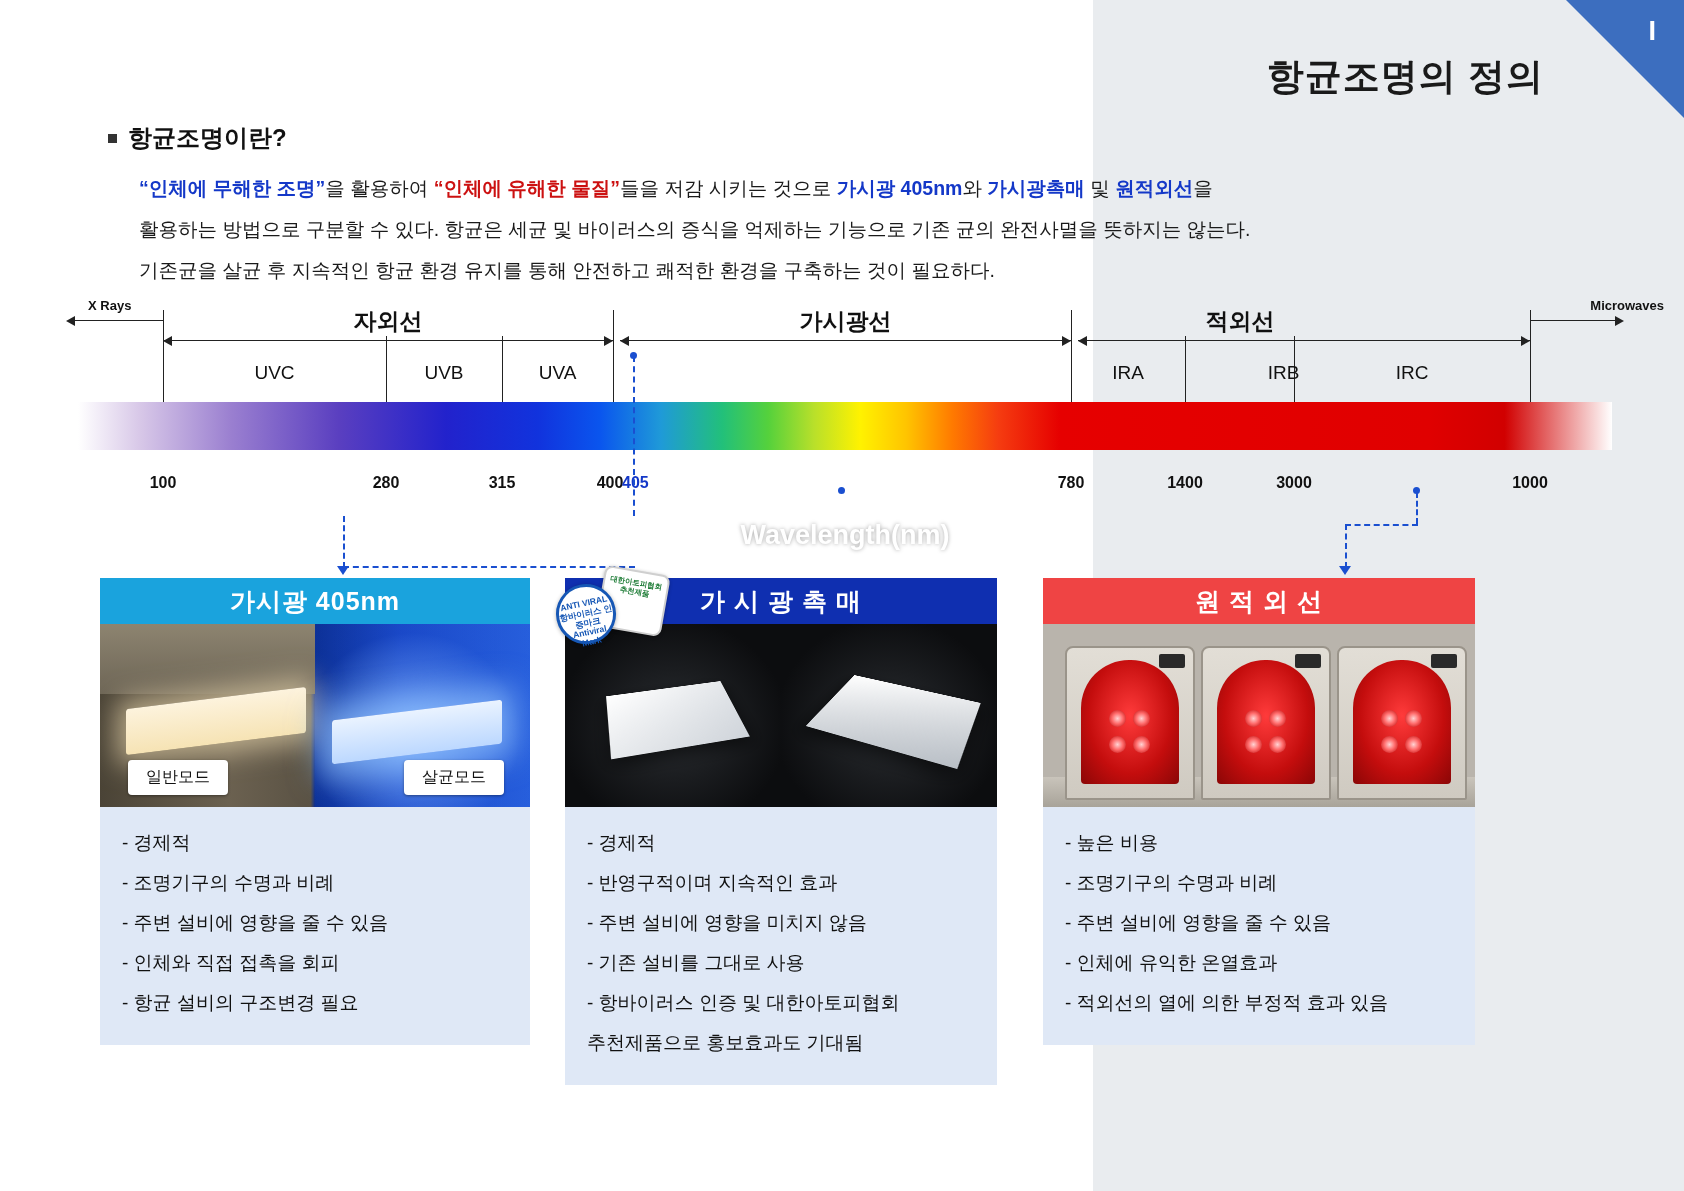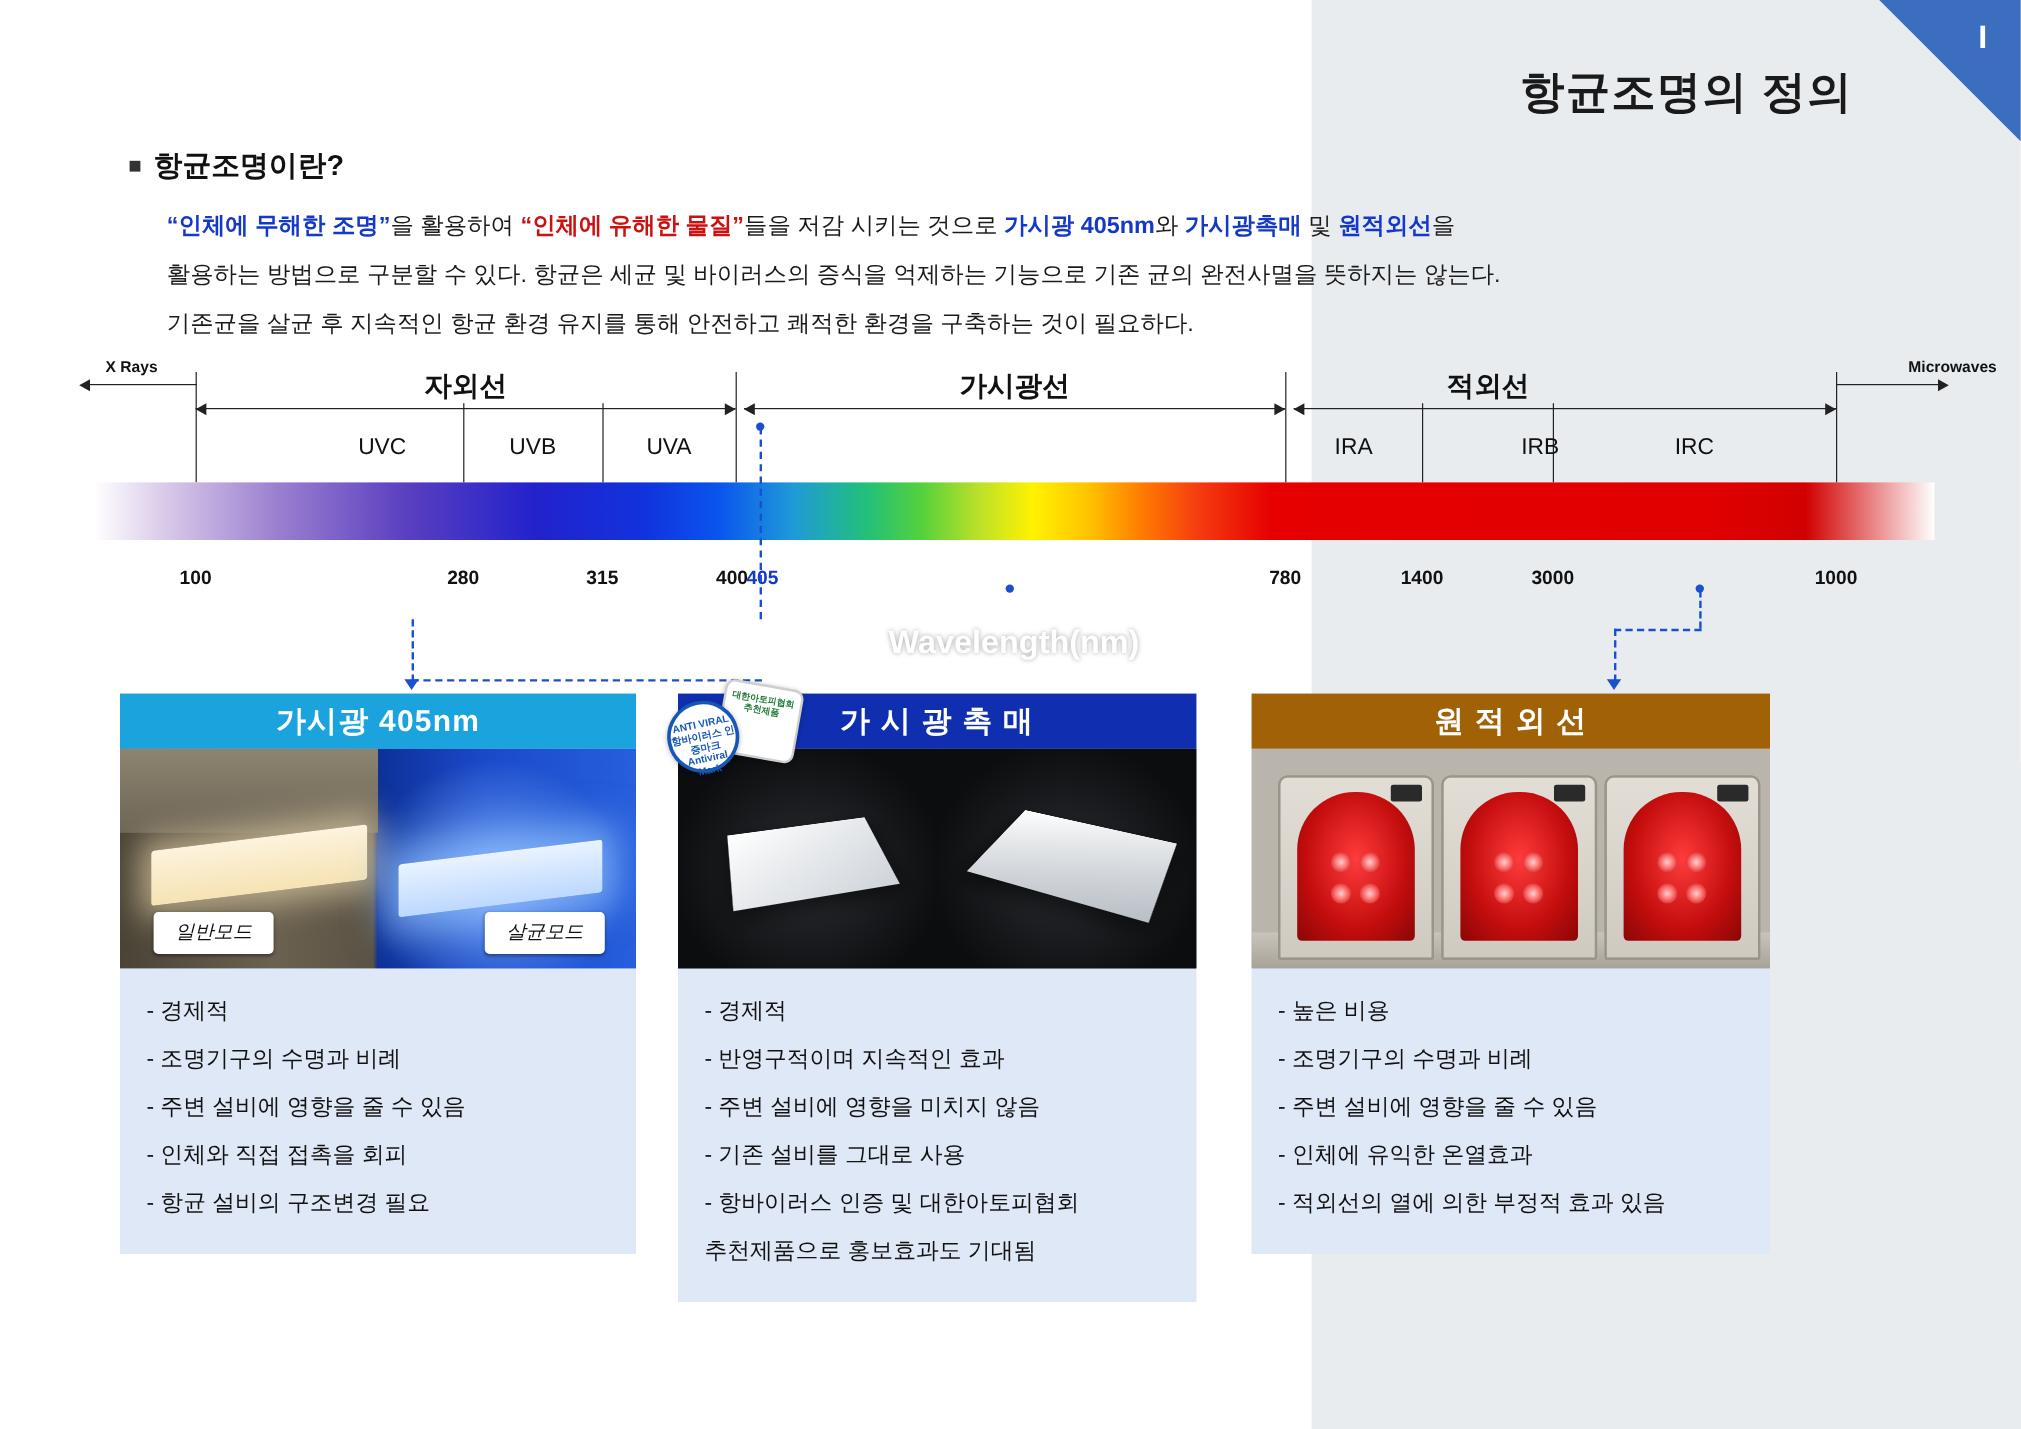--- a/index.html
+++ b/index.html
@@ -220,21 +220,21 @@
     height: 46px;
     line-height: 46px;
     text-align: center;
     color: #ffffff;
     font-size: 25px;
     font-weight: bold;
     letter-spacing: 1px;
   }
   .c1 .card-title { background: #1aa3dd; }
   .c2 .card-title { background: #0f2fb0; }
-  .c3 .card-title { background: #a16207; }
+  .c3 .card-title { background: #ef4444; }
 
   .card-photo {
     height: 183px;
     position: relative;
     overflow: hidden;
   }
   
   .photo1 {
     background: linear-gradient(to right, #4a4336 0%, #6b6150 30%, #5a5244 49%, #0b2d8f 50%, #1b49c8 70%, #2a63e0 100%);
   }
@@ -266,21 +266,20 @@
   }
   .mode-tag {
     position: absolute;
     bottom: 12px;
     background: #ffffff;
     color: #111;
     font-size: 16px;
     padding: 7px 18px;
     border-radius: 4px;
     box-shadow: 0 1px 3px rgba(0,0,0,.4);
-    font-style: italic;
   }
   .mode-tag.left { left: 28px; }
   .mode-tag.right { right: 26px; }
 
   
   .photo2 { background: #111315; }
   .photo2 .half { position: absolute; top: 0; height: 183px; width: 216px; }
   .photo2 .half.l { left: 0; background: radial-gradient(ellipse at 50% 55%, #2a2d31 0%, #0c0d0f 75%); }
   .photo2 .half.r { left: 216px; background: radial-gradient(ellipse at 50% 55%, #2a2d31 0%, #0c0d0f 75%); }
   .panel-a {
@@ -421,21 +420,21 @@
   <div class="arrow-head-r" style="left:1062px; top:40px;"></div>
 
   <div class="arrow-line" style="left:1078px; top:44px; width:452px;"></div>
   <div class="arrow-head-l" style="left:1078px; top:40px;"></div>
   <div class="arrow-head-r" style="left:1521px; top:40px;"></div>
 
   <div class="spec-cat" style="left:620px; top:10px; width:451px;">가시광선</div>
   <div class="spec-cat" style="left:163px; top:10px; width:450px;">자외선</div>
   <div class="spec-cat" style="left:1014px; top:10px; width:452px;">적외선</div>
 
-  <div class="spec-sub" style="left:163px; top:66px; width:223px;margin-left:44px;">UVC</div>
+  <div class="spec-sub" style="left:163px; top:66px; width:223px;">UVC</div>
   <div class="spec-sub" style="left:386px; top:66px; width:116px;">UVB</div>
   <div class="spec-sub" style="left:502px; top:66px; width:111px;">UVA</div>
   <div class="spec-sub" style="left:1071px; top:66px; width:114px;">IRA</div>
   <div class="spec-sub" style="left:1185px; top:66px; width:109px;margin-left:44px;">IRB</div>
   <div class="spec-sub" style="left:1294px; top:66px; width:236px;">IRC</div>
 
   <div class="spec-band">
     <div class="band-label">Wavelength(nm)</div>
   </div>
 

